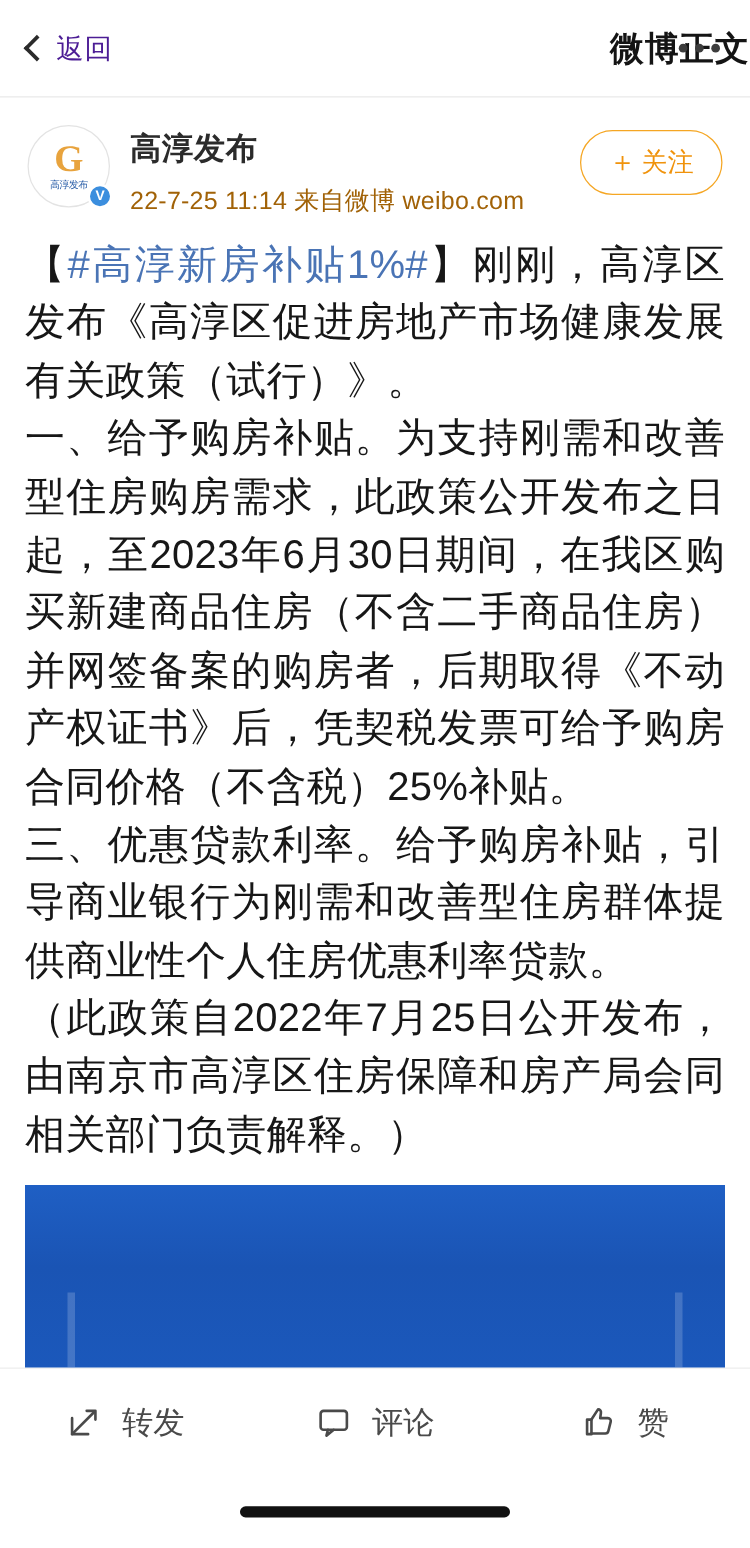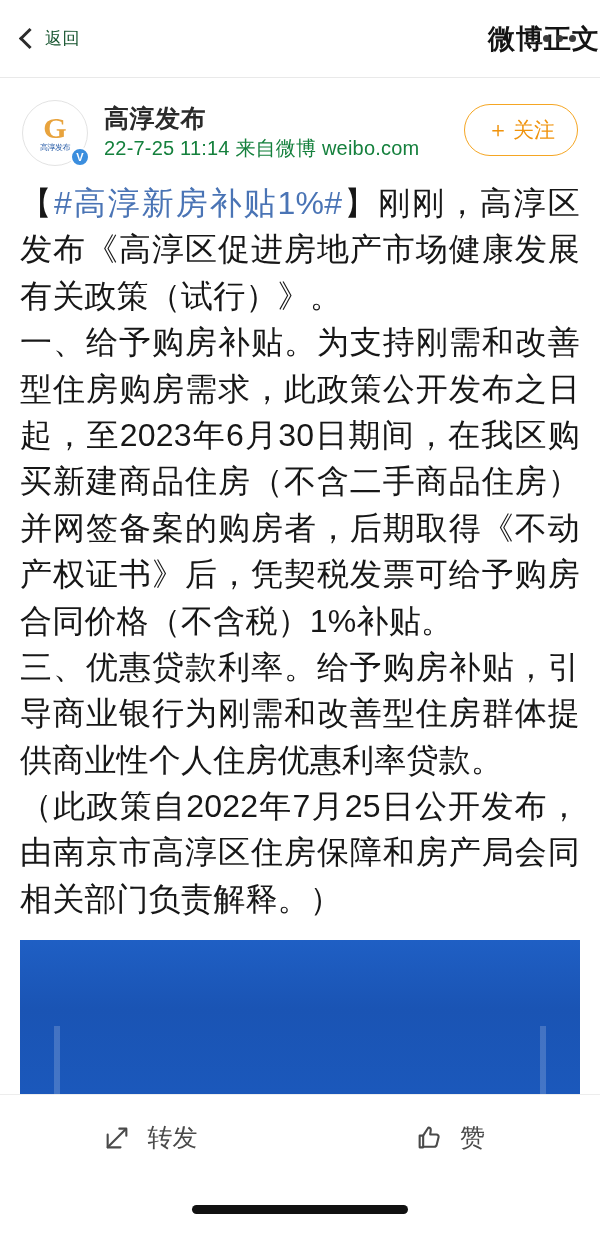--- a/index.html
+++ b/index.html
@@ -38,22 +38,22 @@
   }
   .chev {
     width: 15px;
     height: 15px;
     border-left: 3px solid #2b2b2b;
     border-bottom: 3px solid #2b2b2b;
     transform: rotate(45deg);
     margin-right: 2px;
   }
   .nav-back-label {
-    font-size: 17px;
-    color: #14532d;
+    font-size: 22px;
+    color: #4c1d95;
     letter-spacing: 0.5px;
     font-family: Liberation Serif, serif;
   }
   .nav-title {
     position: absolute;
     left: 0; right: 0;
     text-align: right;
     font-size: 27px;
     font-weight: bold;
     color: #141414;
@@ -129,23 +129,23 @@
     min-width: 0;
     padding-top: 2px;
   }
   .author-name {
     font-size: 25px;
     color: #2b2b2b;
     font-weight: bold;
     letter-spacing: 0.5px;
   }
   .author-time {
-    margin-top: 0;
+    margin-top: 12px;
     font-size: 20px;
-    color: #15803d;
+    color: #a16207;
     letter-spacing: 0.2px;
   }
   .follow-btn {
     flex: 0 0 auto;
     margin-top: 4px;
     border: 1px solid #f5a623;
     color: #f0930c;
     background: #fff;
     border-radius: 26px;
     font-size: 21px;
@@ -262,21 +262,21 @@
       <div class="author-time">22-7-25 11:14 来自微博 weibo.com</div>
     </div>
     <div class="follow-btn">
       <span class="follow-plus">＋</span>
       <span>关注</span>
     </div>
   </div>
 
   <div class="post-body">
     <p><span>【</span><span class="topic-link">#高淳新房补贴1%#</span><span>】刚刚，高淳区发布《高淳区促进房地产市场健康发展有关政策（试行）》。</span></p>
-    <p>一、给予购房补贴。为支持刚需和改善型住房购房需求，此政策公开发布之日起，至2023年6月30日期间，在我区购买新建商品住房（不含二手商品住房）并网签备案的购房者，后期取得《不动产权证书》后，凭契税发票可给予购房合同价格（不含税）1%补贴。</p>
+    <p>一、给予购房补贴。为支持刚需和改善型住房购房需求，此政策公开发布之日起，至2023年6月30日期间，在我区购买新建商品住房（不含二手商品住房）并网签备案的购房者，后期取得《不动产权证书》后，凭契税发票可给予购房合同价格（不含税）25%补贴。</p>
     <p>三、优惠贷款利率。给予购房补贴，引导商业银行为刚需和改善型住房群体提供商业性个人住房优惠利率贷款。</p>
     <p>（此政策自2022年7月25日公开发布，由南京市高淳区住房保障和房产局会同相关部门负责解释。）</p>
   </div>
 
   <div class="post-image">
 
     <div class="img-side-l"></div>
     <div class="img-side-r"></div>
 
   </div>
@@ -290,20 +290,29 @@
           <path d="M4 9v11h11"></path>
             <path d="M4 20L19 5"></path>
             <path d="M14 4h6v6"></path>
         </svg>
       </span>
       <span>转发</span>
     </div>
     <div class="action">
       <span class="ico">
         <svg viewBox="0 0 24 24" fill="none" stroke="#4a4a4a" stroke-width="1.8" stroke-linecap="round" stroke-linejoin="round">
+          <rect x="3" y="4" width="18" height="13" rx="2"></rect>
+            <path d="M8 17l-1 4 5-4"></path>
+        </svg>
+      </span>
+      <span>评论</span>
+    </div>
+    <div class="action">
+      <span class="ico">
+        <svg viewBox="0 0 24 24" fill="none" stroke="#4a4a4a" stroke-width="1.8" stroke-linecap="round" stroke-linejoin="round">
           <path d="M7 10v10H4V10z"></path>
             <path d="M7 10l4.5-7c1.3 0 2.2 1 2 2.3L13 9h5.3c1.3 0 2.2 1.2 1.9 2.4l-1.6 6.4c-.2 1-1.1 1.7-2.1 1.7H7"></path>
         </svg>
       </span>
       <span>赞</span>
     </div>
   </div>
 
   <div class="home-bar">
     <div class="home-indicator"></div>

